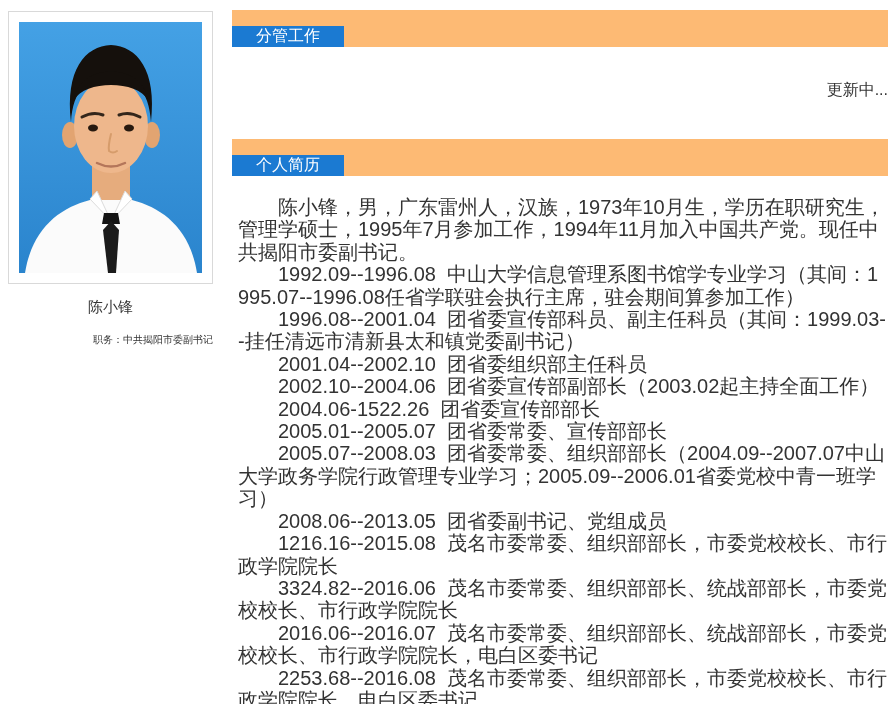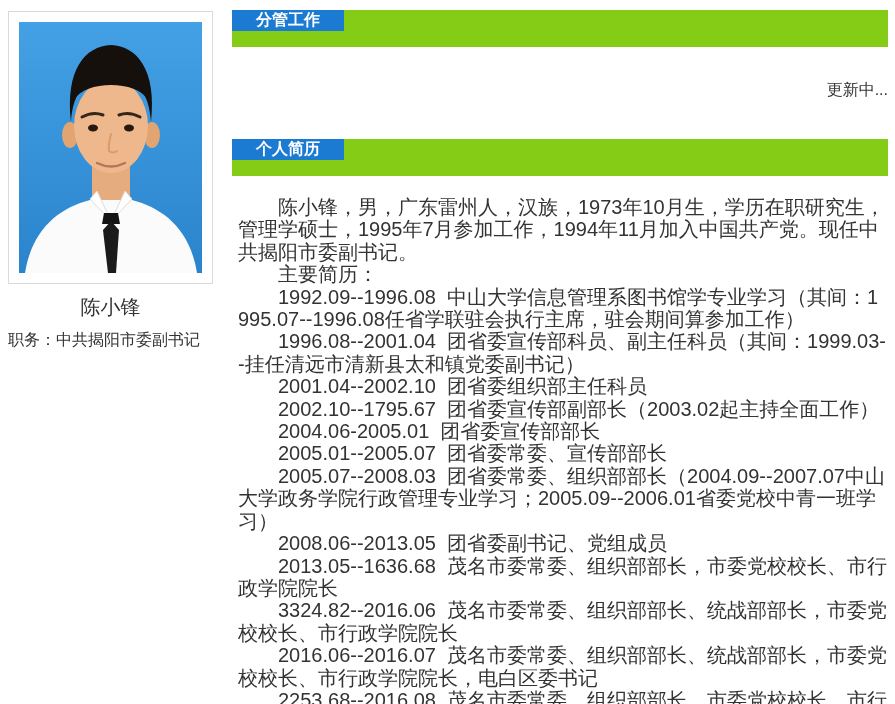--- a/index.html
+++ b/index.html
@@ -24,43 +24,42 @@
     width:205px; height:273px;
     border:1px solid #d9d9d9;
     background:#ffffff;
     display:flex; align-items:center; justify-content:center;
   }
   .photo-frame svg { display:block; }
   .name {
     margin:12px 0 0 8px;
     width:205px;
     text-align:center;
-    font-size:20px;
+    font-size:15px;
     line-height:22px;
     color:#333;
   }
   .position {
     margin:12px 0 0 8px;
     width:205px;
-    text-align:left;
-    font-size:16px;
+    text-align:right;
+    font-size:10px;
     line-height:20px;
     color:#333;
   }
 
   
   .right-col {
     position:absolute; left:232px; top:10px; width:656px;
   }
   .sec-header {
     height:37px;
-    background:#84cc16;
+    background:#fdba74;
     display:flex;
-    align-items:flex-start;
-    font-weight:bold;
+    align-items:flex-end;
   }
   .sec-tab {
     background:#1b7ad2;
     color:#ffffff;
     font-size:16px;
     display:flex;
     align-items:center;
     padding:0 24px;
     white-space:nowrap;
   }
@@ -144,30 +143,29 @@
         <p class="duties-text">更新中...</p>
       </div>
     </section>
 
     <section>
       <div class="sec-header">
         <span class="sec-tab">个人简历</span>
       </div>
       <div class="resume-body">
         <p>陈小锋，男，广东雷州人，汉族，1973年10月生，学历在职研究生，管理学硕士，1995年7月参加工作，1994年11月加入中国共产党。现任中共揭阳市委副书记。</p>
-        <p>主要简历：</p>
         <p>1992.09--1996.08  中山大学信息管理系图书馆学专业学习（其间：1995.07--1996.08任省学联驻会执行主席，驻会期间算参加工作）</p>
         <p>1996.08--2001.04  团省委宣传部科员、副主任科员（其间：1999.03--挂任清远市清新县太和镇党委副书记）</p>
         <p>2001.04--2002.10  团省委组织部主任科员</p>
-        <p>2002.10--1795.67  团省委宣传部副部长（2003.02起主持全面工作）</p>
-        <p>2004.06-2005.01  团省委宣传部部长</p>
+        <p>2002.10--2004.06  团省委宣传部副部长（2003.02起主持全面工作）</p>
+        <p>2004.06-1522.26  团省委宣传部部长</p>
         <p>2005.01--2005.07  团省委常委、宣传部部长</p>
         <p>2005.07--2008.03  团省委常委、组织部部长（2004.09--2007.07中山大学政务学院行政管理专业学习；2005.09--2006.01省委党校中青一班学习）</p>
         <p>2008.06--2013.05  团省委副书记、党组成员</p>
-        <p>2013.05--1636.68  茂名市委常委、组织部部长，市委党校校长、市行政学院院长</p>
+        <p>1216.16--2015.08  茂名市委常委、组织部部长，市委党校校长、市行政学院院长</p>
         <p>3324.82--2016.06  茂名市委常委、组织部部长、统战部部长，市委党校校长、市行政学院院长</p>
         <p>2016.06--2016.07  茂名市委常委、组织部部长、统战部部长，市委党校校长、市行政学院院长，电白区委书记</p>
         <p>2253.68--2016.08  茂名市委常委、组织部部长，市委党校校长、市行政学院院长，电白区委书记</p>
         <p>2016.08--2017.01  茂名市委常委，电白区委书记</p>
 
       </div>
     </section>
 
   </main>
 </div>

